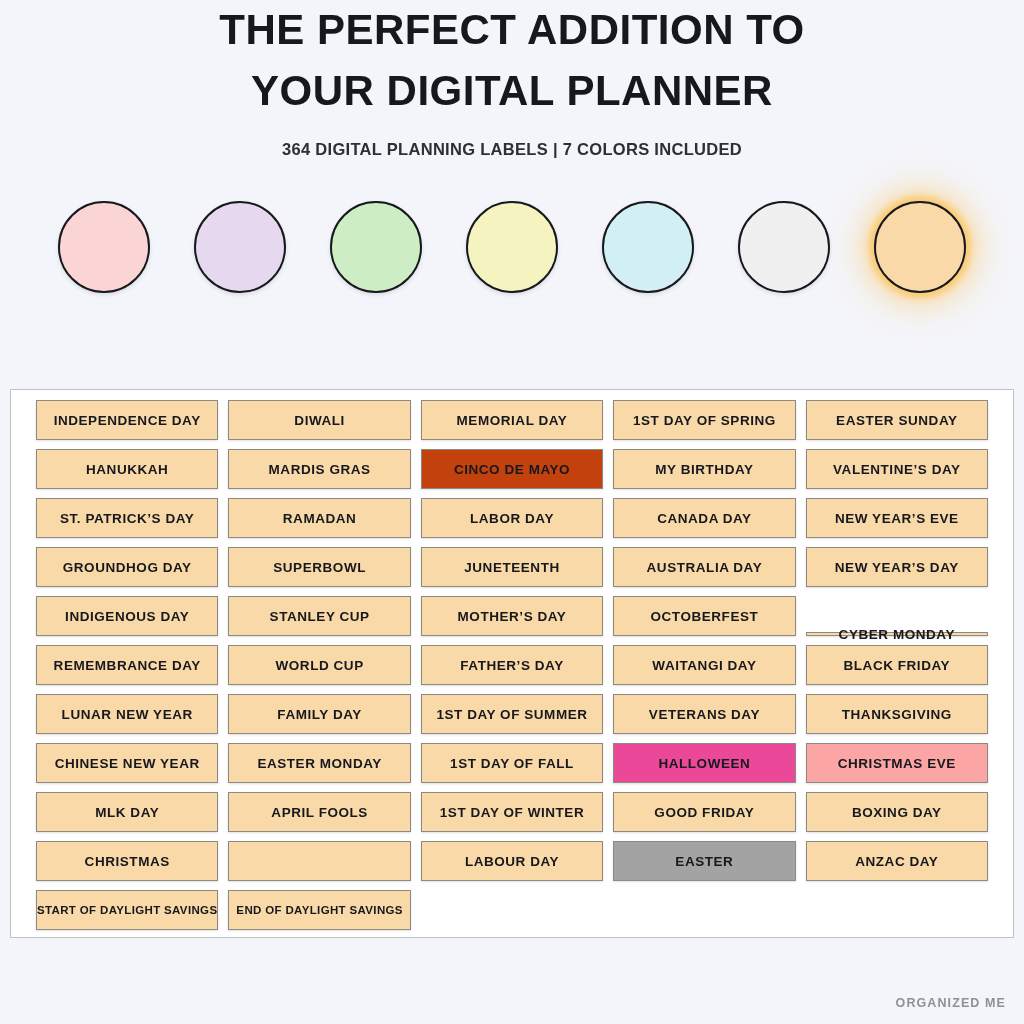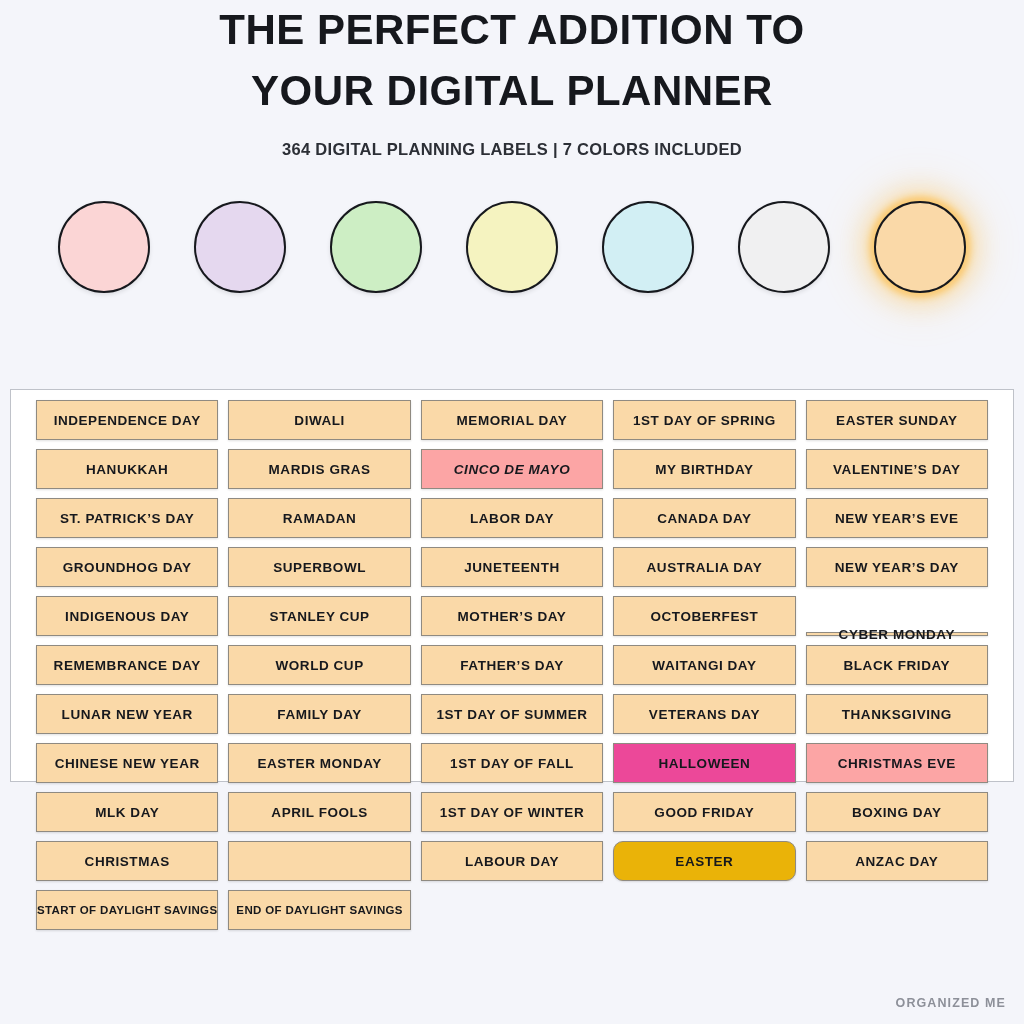--- a/index.html
+++ b/index.html
@@ -58,21 +58,21 @@
                 0 0 22px 12px rgba(255,186,60,0.30),
                 0 0 40px 18px rgba(255,198,90,0.16);
   }
 
   
   #label-panel {
     position: absolute;
     left: 10px;
     top: 389px;
     width: 1004px;
-    height: 393px;
+    height: 549px;
     background: #ffffff;
     border: 1px solid #bfc2c9;
     box-sizing: border-box;
     padding: 10px 25px;
   }
   #label-grid {
     display: grid;
     grid-template-columns: repeat(5, 1fr);
     grid-auto-rows: 40px;
     column-gap: 10px;
@@ -131,21 +131,21 @@
 
 <div id="label-panel">
   <div id="label-grid">
       <div class="label-chip" style="background: rgb(250, 217, 168);">INDEPENDENCE DAY</div>
       <div class="label-chip" style="background: rgb(250, 217, 168);">DIWALI</div>
       <div class="label-chip" style="background: rgb(250, 217, 168);">MEMORIAL DAY</div>
       <div class="label-chip" style="background: rgb(250, 217, 168);">1ST DAY OF SPRING</div>
       <div class="label-chip" style="background: rgb(250, 217, 168);">EASTER SUNDAY</div>
       <div class="label-chip" style="background: rgb(250, 217, 168);">HANUKKAH</div>
       <div class="label-chip" style="background: rgb(250, 217, 168);">MARDIS GRAS</div>
-      <div class="label-chip" style="background: #fca5a5; font-style: italic;">CINCO DE MAYO</div>
+      <div class="label-chip" style="background: #c2410c;">CINCO DE MAYO</div>
       <div class="label-chip" style="background: rgb(250, 217, 168);">MY BIRTHDAY</div>
       <div class="label-chip" style="background: rgb(250, 217, 168);">VALENTINE’S DAY</div>
       <div class="label-chip" style="background: rgb(250, 217, 168);">ST. PATRICK’S DAY</div>
       <div class="label-chip" style="background: rgb(250, 217, 168);">RAMADAN</div>
       <div class="label-chip" style="background: rgb(250, 217, 168);">LABOR DAY</div>
       <div class="label-chip" style="background: rgb(250, 217, 168);">CANADA DAY</div>
       <div class="label-chip" style="background: rgb(250, 217, 168);">NEW YEAR’S EVE</div>
       <div class="label-chip" style="background: rgb(250, 217, 168);">GROUNDHOG DAY</div>
       <div class="label-chip" style="background: rgb(250, 217, 168);">SUPERBOWL</div>
       <div class="label-chip" style="background: rgb(250, 217, 168);">JUNETEENTH</div>
@@ -172,20 +172,20 @@
       <div class="label-chip" style="background: #ec4899;">HALLOWEEN</div>
       <div class="label-chip" style="background: #fca5a5;">CHRISTMAS EVE</div>
       <div class="label-chip" style="background: rgb(250, 217, 168);">MLK DAY</div>
       <div class="label-chip" style="background: rgb(250, 217, 168);">APRIL FOOLS</div>
       <div class="label-chip" style="background: rgb(250, 217, 168);">1ST DAY OF WINTER</div>
       <div class="label-chip" style="background: rgb(250, 217, 168);">GOOD FRIDAY</div>
       <div class="label-chip" style="background: rgb(250, 217, 168);">BOXING DAY</div>
       <div class="label-chip" style="background: rgb(250, 217, 168);">CHRISTMAS</div>
       <div class="label-chip" style="background: rgb(250, 217, 168);"></div>
       <div class="label-chip" style="background: rgb(250, 217, 168);">LABOUR DAY</div>
-      <div class="label-chip" style="background: #eab308; border-radius: 10px;">EASTER</div>
+      <div class="label-chip" style="background: #a3a3a3;">EASTER</div>
       <div class="label-chip" style="background: rgb(250, 217, 168);">ANZAC DAY</div>
       <div class="label-chip small" style="background: rgb(250, 217, 168);">START OF DAYLIGHT SAVINGS</div>
       <div class="label-chip small" style="background: rgb(250, 217, 168);">END OF DAYLIGHT SAVINGS</div>
     </div>
 </div>
 
 <div id="footer-brand">ORGANIZED ME</div>
 
 </body></html>

